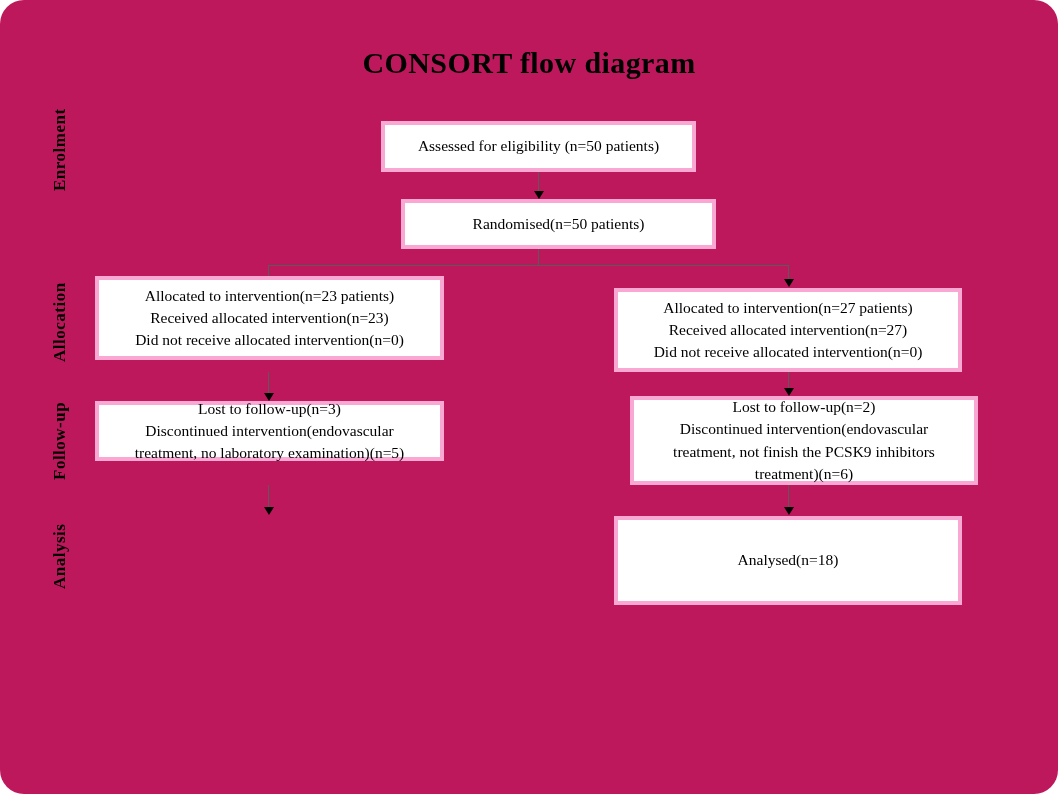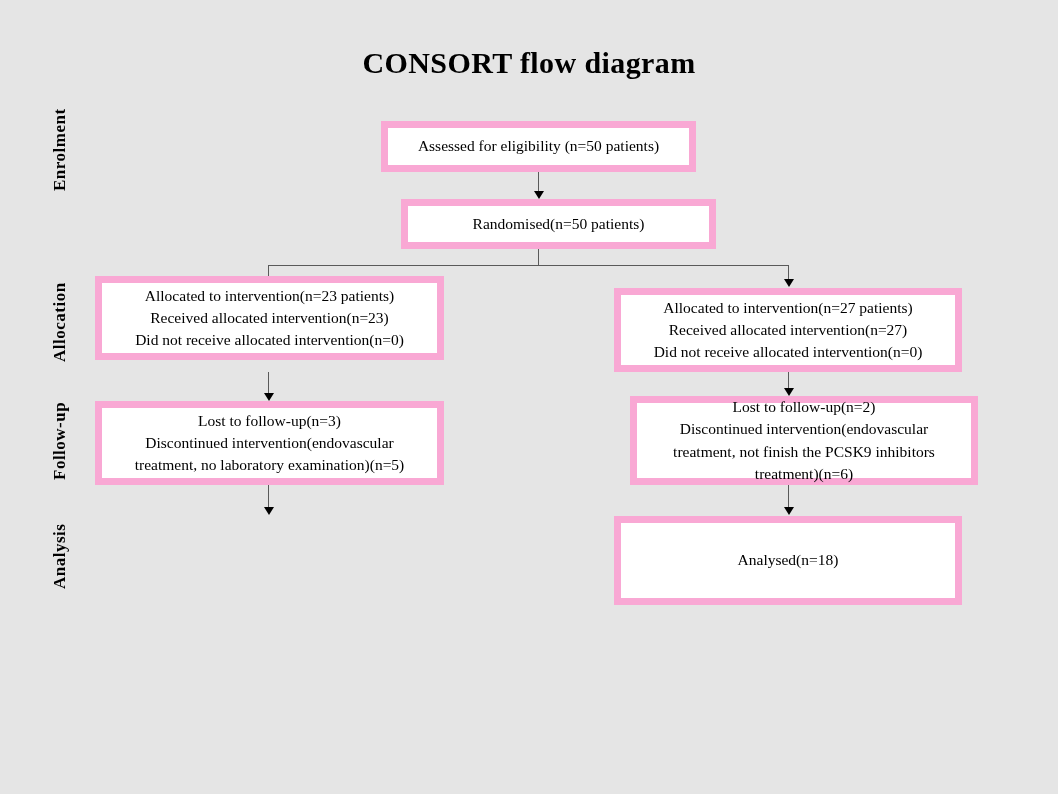--- a/index.html
+++ b/index.html
@@ -4,24 +4,25 @@
 <style>
   html, body {
     margin: 0;
     padding: 0;
     background: #ffffff;
   }
   #canvas {
     position: relative;
     width: 1058px;
     height: 794px;
-    background: #e5e5e5;
+    background: #be185d;
     font-family: "Liberation Serif", "DejaVu Serif", serif;
     color: #000000;
     overflow: hidden;
+    border-radius: 24px;
   }
 
   
   .diagram-title {
     position: absolute;
     left: 0;
     top: 46px;
     width: 1058px;
     text-align: center;
     font-size: 30px;
@@ -40,21 +41,21 @@
     transform: rotate(180deg);
     text-align: center;
     white-space: nowrap;
     letter-spacing: 0.5px;
   }
 
   
   .flow-box {
     position: absolute;
     box-sizing: border-box;
-    border: 7px solid #f9a8d4;
+    border: 4px solid #f9a8d4;
     background: #ffffff;
     display: flex;
     align-items: center;
     justify-content: center;
   }
   .flow-box .box-text {
     width: 100%;
     text-align: center;
     font-size: 15.5px;
     line-height: 1.44;
@@ -124,21 +125,21 @@
     <div class="box-text">Allocated to intervention(n=27 patients)
 Received allocated intervention(n=27)
 Did not receive allocated intervention(n=0)</div>
   </div>
 
   <div class="conn-v" style="left:268px; top:372px; height:22px;"></div>
   <div class="arrow-head" style="left:264px; top:393px;"></div>
   <div class="conn-v" style="left:788px; top:372px; height:17px;"></div>
   <div class="arrow-head" style="left:784px; top:388px;"></div>
 
-  <div class="flow-box" style="left:95px; top:401px; width:349px; height:84px;">
+  <div class="flow-box" style="left:95px; top:401px; width:349px; height:60px;">
     <div class="box-text">Lost to follow-up(n=3)
 Discontinued intervention(endovascular
 treatment, no laboratory examination)(n=5)</div>
   </div>
 
   <div class="flow-box" style="left:614px; top:396px; width:348px; height:89px;margin-left:16px;">
     <div class="box-text">Lost to follow-up(n=2)
 Discontinued intervention(endovascular
 treatment, not finish the PCSK9 inhibitors
 treatment)(n=6)</div>

